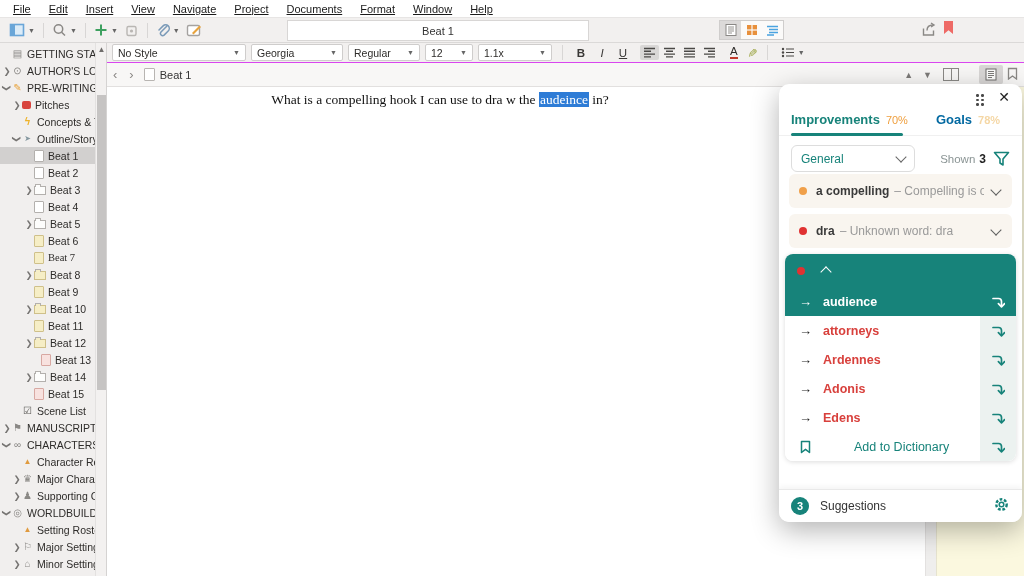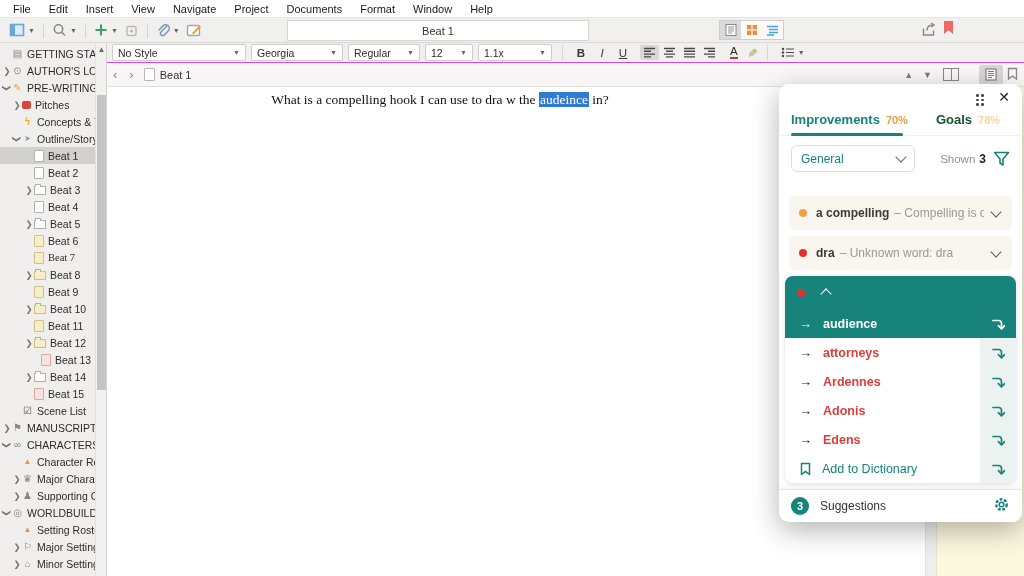--- a/index.html
+++ b/index.html
@@ -3,21 +3,21 @@
 <meta charset="utf-8">
 <style>
   html,body{margin:0;padding:0;background:#888;}
   .screen{position:relative;width:1024px;height:576px;background:#fff;overflow:hidden;
           font-family:"Liberation Sans",sans-serif;-webkit-font-smoothing:antialiased;}
 
   
   .menubar{position:absolute;top:0;left:0;right:0;height:17px;background:#fff;
            border-bottom:1px solid #e7e5e4;display:flex;align-items:center;padding-left:4px;
            font-size:11px;color:#1a1a1a;}
-  .menu-item{padding:0 9px;cursor:default;}
+  .menu-item{padding:0 9px;cursor:default;text-decoration:underline;}
 
   
   .toolbar{position:absolute;top:18px;left:0;right:0;height:24px;background:#f2f0ef;
            border-bottom:1px solid #dbd9d8;display:flex;align-items:center;padding-left:6px;}
   .tbtn{display:flex;align-items:center;margin:0 3px;}
   .caret{font-size:7px;color:#666;margin-left:3px;}
   .tsep{width:1px;height:15px;background:#d8d6d5;margin:0 5px;}
   .title-field{position:absolute;left:287px;top:2px;width:300px;height:19px;background:#fff;
            border:1px solid #d8d6d5;display:flex;align-items:center;justify-content:center;
            font-size:11px;color:#333;}
@@ -91,25 +91,25 @@
 
   
   .pwa{position:absolute;left:779px;top:84px;width:243px;height:438px;background:#fff;
        border-radius:10px;box-shadow:0 8px 28px rgba(0,0,0,.30);overflow:hidden;}
   .pwa-head{height:26px;position:relative;}
   .drag-dots{position:absolute;right:38px;top:10px;display:grid;grid-template-columns:3px 3px;gap:2px;}
   .drag-dots i{width:2.5px;height:2.5px;background:#4a4a4a;border-radius:50%;}
   .pwa-close{position:absolute;right:12px;top:5px;font-size:14px;color:#222;}
   .pwa-tabs{display:flex;align-items:baseline;padding:2px 12px 8px;border-bottom:1px solid #f0f0f0;position:relative;}
   .tab-imp{font-size:13px;font-weight:bold;color:#17837a;}
-  .pct-imp{color:#ef9f3e;font-size:11px;font-weight:bold;margin-left:6px;}
-  .tab-goals{margin-left:28px;font-size:13px;font-weight:bold;color:#14532d;}
+  .pct-imp{color:#ef9f3e;font-size:11px;font-weight:normal;margin-left:6px;}
+  .tab-goals{margin-left:28px;font-size:13px;font-weight:bold;color:#0369a1;}
   .pct-goals{color:#f5d7a5;font-size:11px;font-weight:bold;margin-left:6px;}
   .tab-underline{position:absolute;left:12px;bottom:-1px;width:112px;height:3px;background:#17837a;border-radius:2px;}
-  .pwa-controls{display:flex;align-items:center;padding:9px 12px 24px;}
+  .pwa-controls{display:flex;align-items:center;padding:9px 12px 2px;}
   .dropdown{width:104px;height:25px;border:1px solid #ddd;border-radius:6px;display:flex;align-items:center;
             justify-content:space-between;padding:0 9px;color:#17837a;font-size:12px;background:#fff;}
   .dd-chev{width:7px;height:7px;border-right:1.6px solid #666;border-bottom:1.6px solid #666;transform:rotate(45deg);margin-top:-3px;}
   .shown{margin-left:auto;font-size:11.5px;color:#8a9494;}
   .shown b{color:#222;margin-left:4px;font-size:12px;}
   .funnel{margin-left:7px;display:flex;}
   .pwa-list{height:306px;overflow:hidden;}
   .card{margin:0 10px 6px;background:#f9f5ef;border-radius:6px;height:34px;display:flex;align-items:center;
         padding:0 10px;font-size:12px;}
   .dot{width:8px;height:8px;border-radius:50%;margin-right:9px;flex:none;}
@@ -122,21 +122,21 @@
   .ghead{height:33px;background:#17837a;display:flex;align-items:center;padding:0 12px;color:#fff;font-size:12.5px;}
   .gtitle{flex:1;}
   .sg-row{height:29px;display:flex;align-items:center;padding-left:14px;font-size:12.5px;background:#fff;}
   .sg-arrow{color:#222;margin-right:11px;font-size:13px;}
   .sg-word{font-weight:bold;color:#d8403c;flex:1;white-space:nowrap;}
   .arrow-cell{width:36px;align-self:stretch;background:#ecf2f0;display:flex;align-items:center;
               justify-content:center;color:#17837a;flex:none;}
   .sg-row.sel{background:#17837a;}
   .sg-row.sel .sg-arrow,.sg-row.sel .sg-word{color:#fff;}
   .sg-row.sel .arrow-cell{background:transparent;color:#fff;}
-  .sg-row.action .sg-word{color:#17837a;font-weight:normal;}
+  .sg-row.action .sg-word{color:#17837a;font-weight:normal;margin-left:32px;}
   .act-ic{margin-right:10px;display:flex;flex:none;}
   .pwa-footer{position:absolute;left:0;right:0;bottom:0;height:32px;background:#fff;border-top:1px solid #e9e9e9;
               display:flex;align-items:center;padding:0 12px;box-shadow:0 -2px 6px rgba(0,0,0,.05);}
   .badge{width:18px;height:18px;border-radius:50%;background:#17837a;color:#fff;font-size:11px;font-weight:bold;
          display:flex;align-items:center;justify-content:center;margin-right:11px;flex:none;}
   .foot-label{font-size:12px;color:#333;flex:1;}
 </style>
 </head>
 <body>
 

